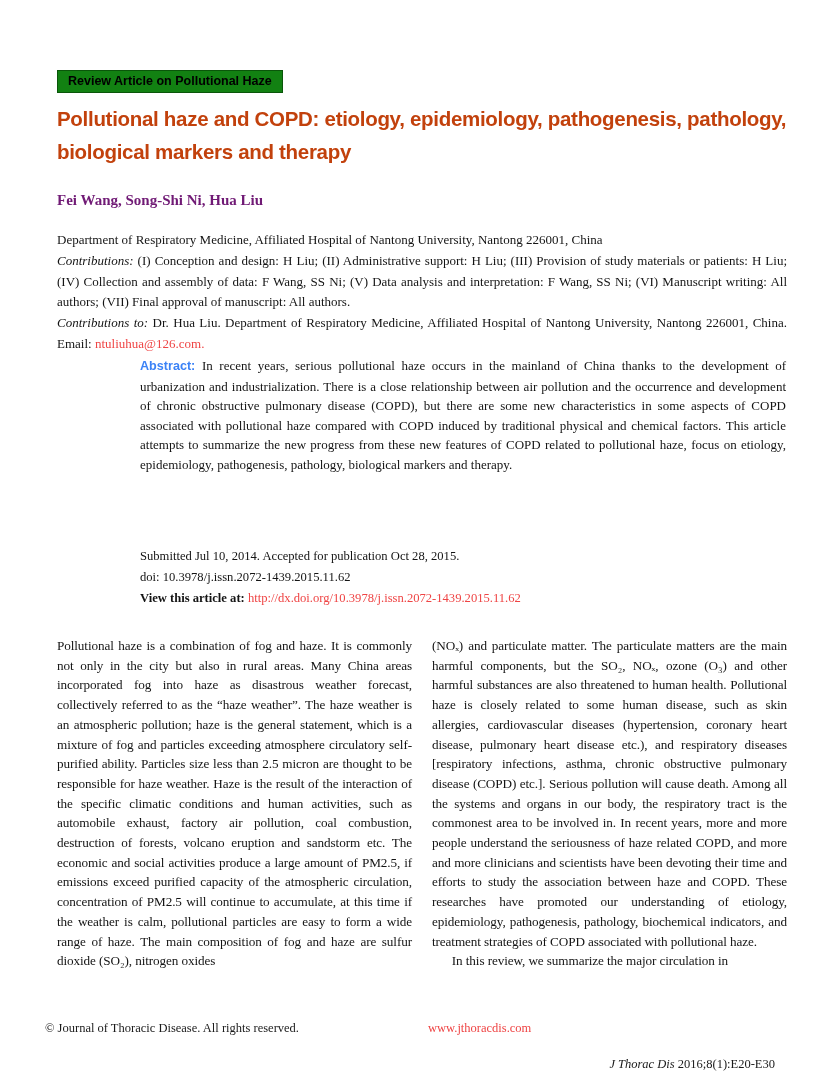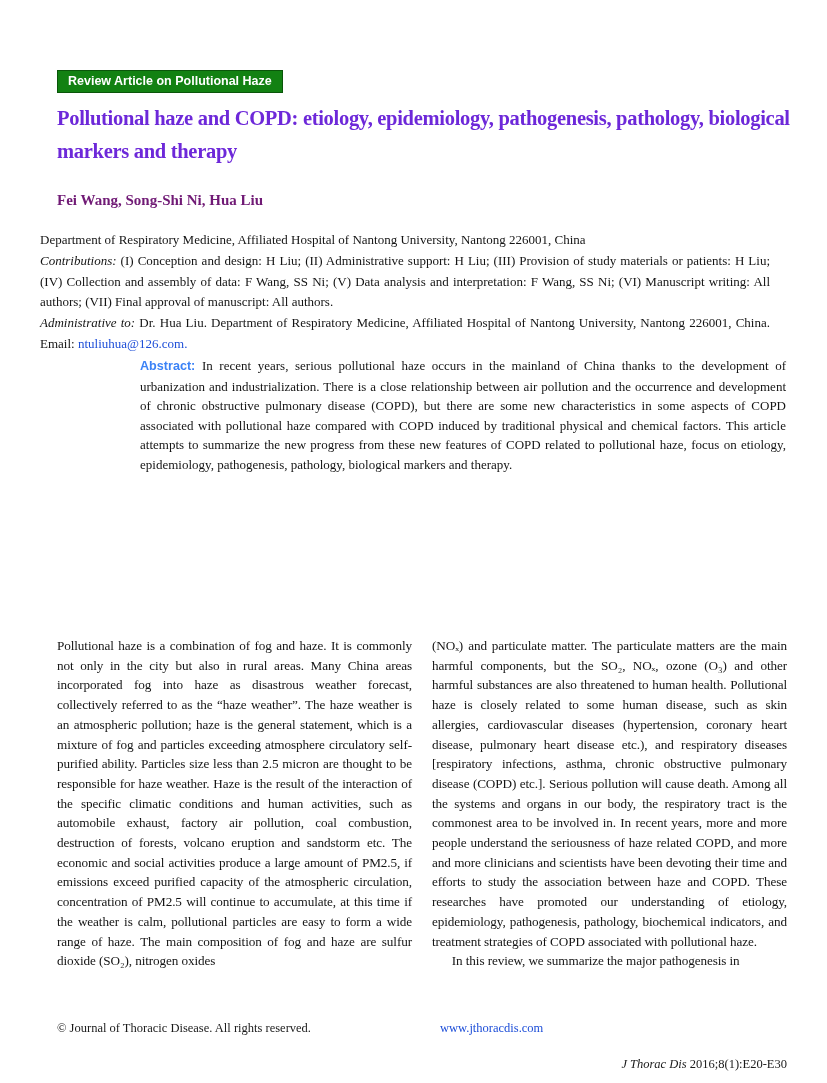--- a/index.html
+++ b/index.html
@@ -7,39 +7,39 @@
     position:relative;
     width:827px;height:1083px;
     background:#ffffff;
     font-family:"Liberation Serif",serif;
     color:#141414;
     overflow:hidden;
   }
   .badge{
     position:absolute;top:70px;left:57px;
     background:#128112;border:1px solid #0a560a;
-    color:#ffffff;
+    color:#000000;
     font-family:"Liberation Sans",sans-serif;
     font-weight:bold;font-size:12.5px;
     padding:3px 10px 4px 10px;
     display:inline-block;
   }
   .title{
     position:absolute;top:102px;left:57px;width:734px;
     margin:0;
-    font-family:Liberation Serif, serif;
+    font-family:Liberation Sans, sans-serif;
     font-weight:bold;font-size:20.5px;line-height:33px;
-    letter-spacing:-0.3px;color:#6d28d9;
+    letter-spacing:-0.3px;color:#c2410c;
   }
   .authors{
     position:absolute;top:192px;left:57px;
     font-weight:bold;font-size:15px;color:#701a75;
   }
   .meta{
-    position:absolute;top:230px;left:40px;width:730px;
+    position:absolute;top:230px;left:57px;width:730px;
     font-size:13px;line-height:20.8px;text-align:justify;
   }
   .meta p{margin:0;}
   .ital{font-style:italic;}
   .abstract-block{
     position:absolute;top:356px;left:140px;width:646px;
     font-size:13px;line-height:19.6px;text-align:justify;
   }
   .abstract-block p{margin:0;}
   .abstract-block .keywords{margin-top:13px;}
@@ -48,68 +48,73 @@
     font-family:"Liberation Sans",sans-serif;
     font-weight:bold;
     font-size:12.6px;
   }
   .dates-block{
     position:absolute;top:546px;left:140px;width:646px;
     font-size:12.6px;line-height:21px;
   }
   .dates-block p{margin:0;}
   .dates-block .bold-label{font-weight:bold;}
-  .plain-link{color:#1d4ed8;text-decoration:none;cursor:pointer;}
+  .plain-link{color:#ef4444;text-decoration:none;cursor:pointer;}
   .columns{
     position:absolute;top:636px;left:57px;width:730px;height:362px;
     overflow:hidden;
     display:flex;gap:20px;
     font-size:13.2px;line-height:19.7px;
     text-align:justify;letter-spacing:-0.1px;
   }
   .col{flex:1;min-width:0;}
   .col p{margin:0;}
   .col .indent{text-indent:1.5em;}
   .footer{
-    position:absolute;top:1021px;left:57px;width:730px;height:18px;
+    position:absolute;top:1021px;left:45px;width:730px;height:18px;
     font-size:12.5px;color:#1a1a1a;
   }
   .f-left{position:absolute;left:0;top:0;}
   .f-mid{position:absolute;left:383px;top:0;}
   .f-right{position:absolute;right:0;top:0;margin-top:36px;}
 </style>
 </head>
 <body>
 
 <div class="page">
 
   <div class="badge">Review Article on Pollutional Haze</div>
 
   <h1 class="title">Pollutional haze and COPD: etiology, epidemiology, pathogenesis, pathology, biological markers and therapy</h1>
 
   <div class="authors">Fei Wang, Song-Shi Ni, Hua Liu</div>
 
   <div class="meta">
     <p>Department of Respiratory Medicine, Affiliated Hospital of Nantong University, Nantong 226001, China</p>
     <p><span class="ital">Contributions:</span><span> (I) Conception and design: H Liu; (II) Administrative support: H Liu; (III) Provision of study materials or patients: H Liu; (IV) Collection and assembly of data: F Wang, SS Ni; (V) Data analysis and interpretation: F Wang, SS Ni; (VI) Manuscript writing: All authors; (VII) Final approval of manuscript: All authors.</span></p>
-    <p><span class="ital">Administrative to:</span><span> Dr. Hua Liu. Department of Respiratory Medicine, Affiliated Hospital of Nantong University, Nantong 226001, China. Email: </span><a class="plain-link">ntuliuhua@126.com.</a></p>
+    <p><span class="ital">Contributions to:</span><span> Dr. Hua Liu. Department of Respiratory Medicine, Affiliated Hospital of Nantong University, Nantong 226001, China. Email: </span><a class="plain-link">ntuliuhua@126.com.</a></p>
   </div>
 
   <div class="abstract-block">
     <p class="abstract"><span class="green-label">Abstract:</span><span> In recent years, serious pollutional haze occurs in the mainland of China thanks to the development of urbanization and industrialization. There is a close relationship between air pollution and the occurrence and development of chronic obstructive pulmonary disease (COPD), but there are some new characteristics in some aspects of COPD associated with pollutional haze compared with COPD induced by traditional physical and chemical factors. This article attempts to summarize the new progress from these new features of COPD related to pollutional haze, focus on etiology, epidemiology, pathogenesis, pathology, biological markers and therapy.</span></p>
   </div>
 
+  <div class="dates-block">
+    <p>Submitted Jul 10, 2014. Accepted for publication Oct 28, 2015.</p>
+    <p>doi: 10.3978/j.issn.2072-1439.2015.11.62</p>
+    <p><span class="bold-label">View this article at:</span><a class="plain-link"> http://dx.doi.org/10.3978/j.issn.2072-1439.2015.11.62</a></p>
+  </div>
 
   <div class="columns">
     <div class="col">
       <p>Pollutional haze is a combination of fog and haze. It is commonly not only in the city but also in rural areas. Many China areas incorporated fog into haze as disastrous weather forecast, collectively referred to as the “haze weather”. The haze weather is an atmospheric pollution; haze is the general statement, which is a mixture of fog and particles exceeding atmosphere circulatory self-purified ability. Particles size less than 2.5 micron are thought to be responsible for haze weather. Haze is the result of the interaction of the specific climatic conditions and human activities, such as automobile exhaust, factory air pollution, coal combustion, destruction of forests, volcano eruption and sandstorm etc. The economic and social activities produce a large amount of PM2.5, if emissions exceed purified capacity of the atmospheric circulation, concentration of PM2.5 will continue to accumulate, at this time if the weather is calm, pollutional particles are easy to form a wide range of haze. The main composition of fog and haze are sulfur dioxide (SO₂), nitrogen oxides</p>
     </div>
     <div class="col">
       <p>(NOₓ) and particulate matter. The particulate matters are the main harmful components, but the SO₂, NOₓ, ozone (O₃) and other harmful substances are also threatened to human health. Pollutional haze is closely related to some human disease, such as skin allergies, cardiovascular diseases (hypertension, coronary heart disease, pulmonary heart disease etc.), and respiratory diseases [respiratory infections, asthma, chronic obstructive pulmonary disease (COPD) etc.]. Serious pollution will cause death. Among all the systems and organs in our body, the respiratory tract is the commonest area to be involved in. In recent years, more and more people understand the seriousness of haze related COPD, and more and more clinicians and scientists have been devoting their time and efforts to study the association between haze and COPD. These researches have promoted our understanding of etiology, epidemiology, pathogenesis, pathology, biochemical indicators, and treatment strategies of COPD associated with pollutional haze.</p>
-      <p class="indent">In this review, we summarize the major pathogenesis in</p>
+      <p class="indent">In this review, we summarize the major circulation in</p>
     </div>
   </div>
 
   <div class="footer">
     <span class="f-left">© Journal of Thoracic Disease. All rights reserved.</span>
     <a class="f-mid plain-link">www.jthoracdis.com</a>
     <span class="f-right"><span class="ital">J Thorac Dis</span><span> 2016;8(1):E20-E30</span></span>
   </div>
 
 </div>

